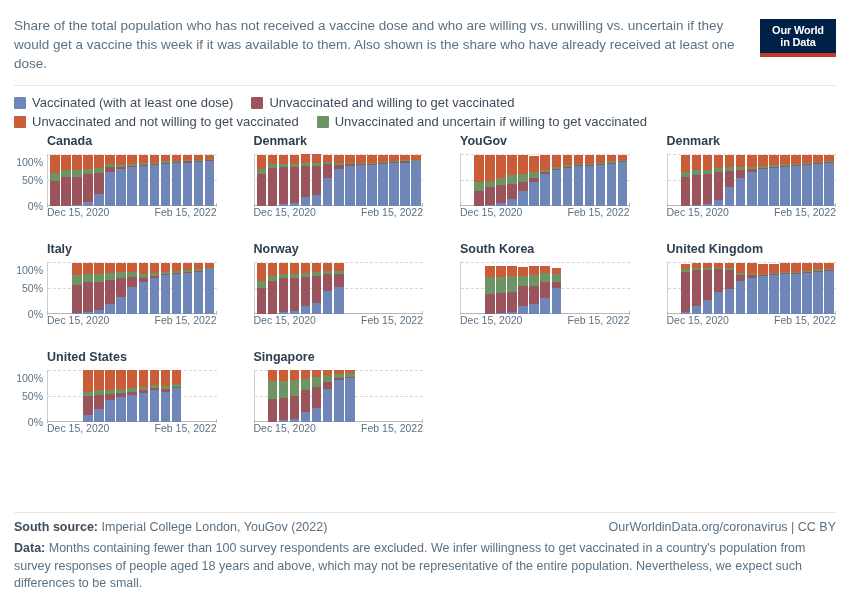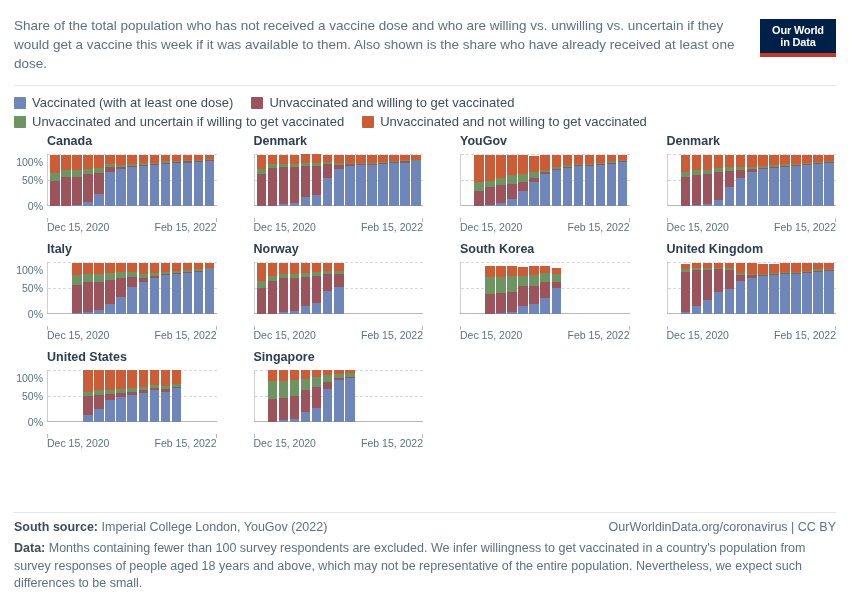--- a/index.html
+++ b/index.html
@@ -176,21 +176,21 @@
     height: 100%;
     display: flex;
     flex-direction: column-reverse;
     justify-content: flex-start;
   }
   .slot.empty { background: transparent; }
   .seg { width: 100%; }
 
   .xlabels {
     position: relative;
-    margin-top: 16px;
+    margin-top: 1px;
     height: 14px;
   }
   .xlab {
     position: absolute;
     font-size: 10.5px;
     color: #5b7183;
     line-height: 1;
     white-space: nowrap;
   }
   .xlab.start { left: 0; }
@@ -253,26 +253,26 @@
           <span class="swatch" style="background: rgb(110, 135, 184);"></span>
           <span class="legend-label">Vaccinated (with at least one dose)</span>
         </div>
         <div class="legend-item">
           <span class="swatch" style="background: rgb(156, 84, 92);"></span>
           <span class="legend-label">Unvaccinated and willing to get vaccinated</span>
         </div>
       </div>
       <div class="legend-row">
         <div class="legend-item">
+          <span class="swatch" style="background: rgb(203, 92, 56);"></span>
+          <span class="legend-label">Unvaccinated and not willing to get vaccinated</span>
+        </div>
+        <div class="legend-item">
           <span class="swatch" style="background: rgb(111, 148, 99);"></span>
           <span class="legend-label">Unvaccinated and uncertain if willing to get vaccinated</span>
-        </div>
-        <div class="legend-item">
-          <span class="swatch" style="background: rgb(203, 92, 56);"></span>
-          <span class="legend-label">Unvaccinated and not willing to get vaccinated</span>
         </div>
       </div>
     </div>
 
   <div class="grid" id="panel-grid">
       <div class="panel">
         <div class="panel-title">Canada</div>
         <div class="plot">
           <div class="gridline g100"></div>
           <div class="gridline g50"></div>

